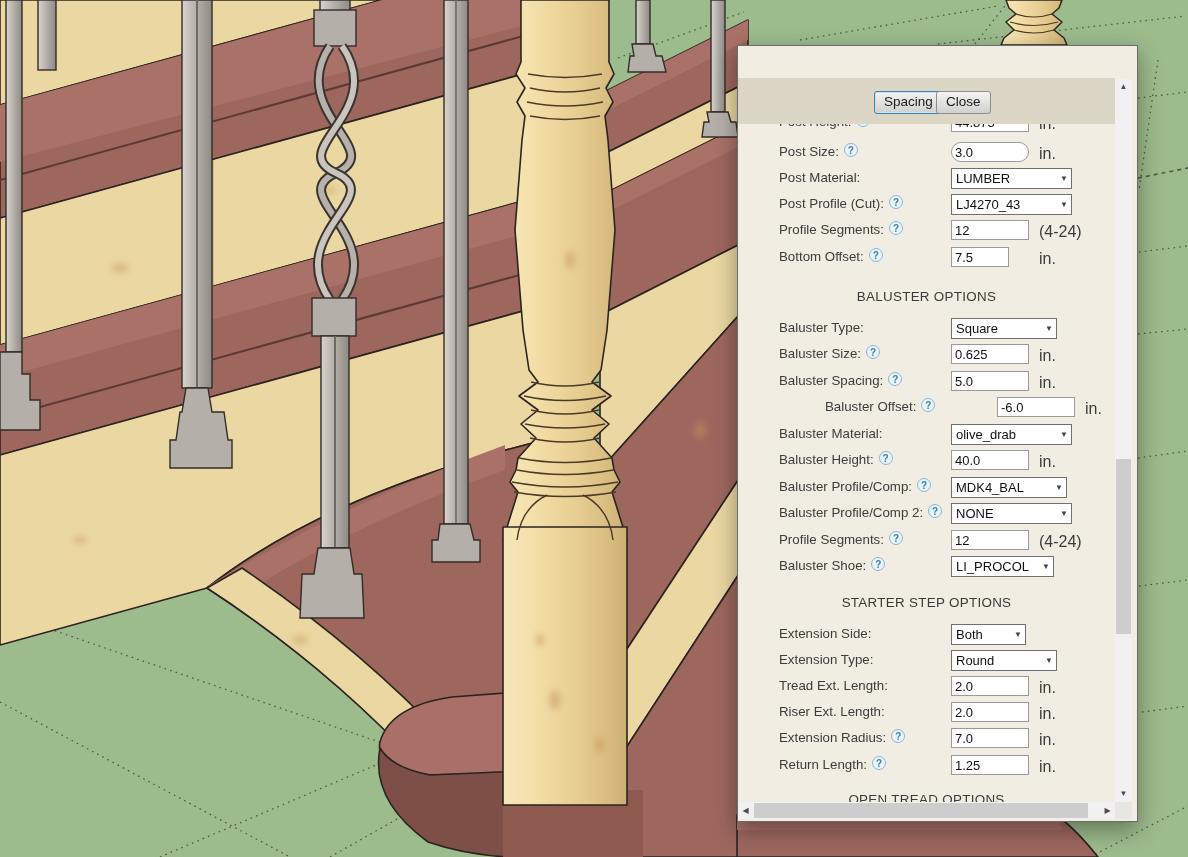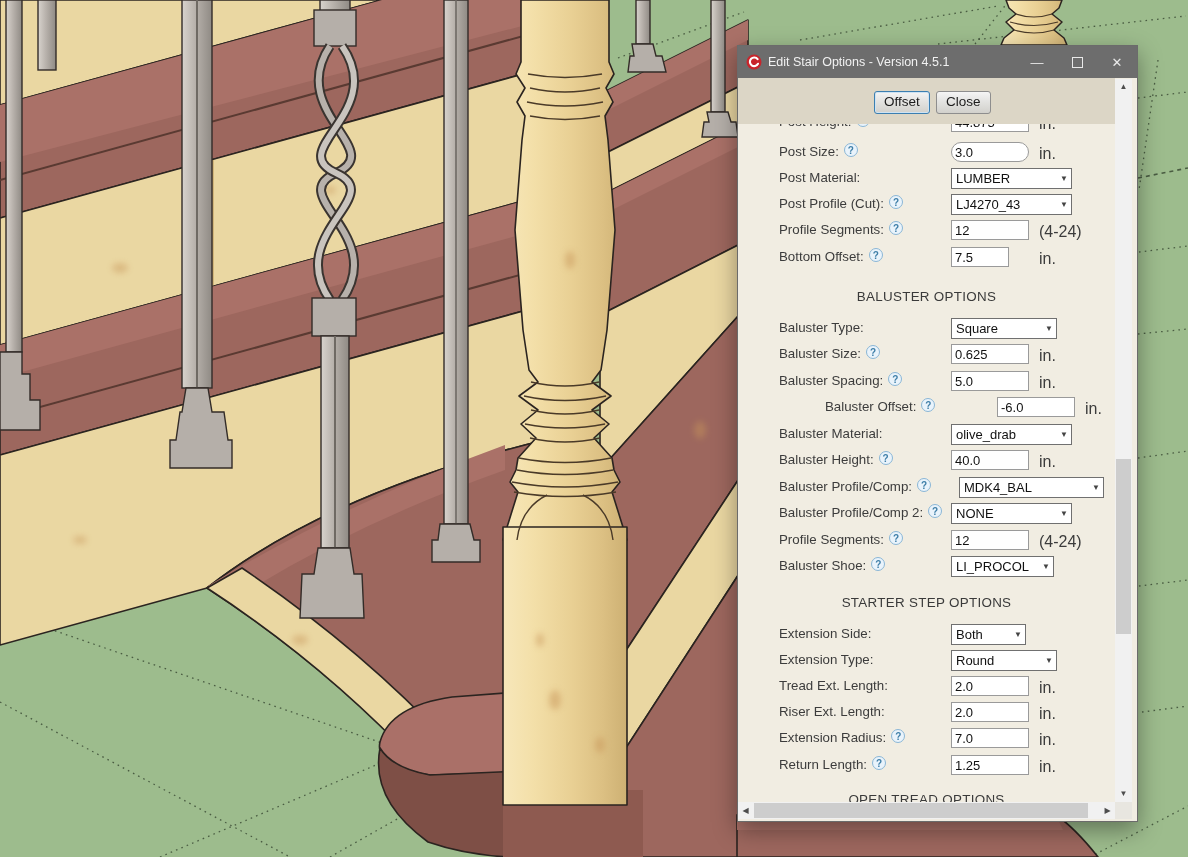--- a/index.html
+++ b/index.html
@@ -223,57 +223,41 @@
   </g>
 
   <g stroke="#2b2420" stroke-width="1.6">
     <path d="M737,815 L1056,815 Q1075,828 1098,857 L737,857 Z" fill="#9d675e"></path>
     <path d="M737,815 L1056,815 L1063,830 L737,830 Z" fill="#aa7168" stroke="none"></path>
   </g>
 </svg>
 </div>
 
 <div class="dialog">
-  <div class="titlebar">
-    <svg class="titleicon" viewBox="0 0 16 16">
-      <circle cx="8" cy="8" r="7.5" fill="#c8252c"></circle>
-      <path d="M11.6,5.2 A4.3,4.3 0 1 0 12,9.8" stroke="#fff" stroke-width="2.1" fill="none" stroke-linecap="round"></path>
-    </svg>
-    <span class="titletext">Edit Stair Options - Version 4.5.1</span>
-    <div class="wctl">
-        <span>—</span>
-      </div>
-    <div class="wctl">
-        <span class="maxbox"></span>
-      </div>
-    <div class="wctl">
-        <span>✕</span>
-      </div>
-  </div>
 
   <div class="btnstrip">
-    <div class="btn update">Offset</div>
+    <div class="btn update">Spacing</div>
     <div class="btn close">Close</div>
   </div>
 
   <div class="content">
       <div class="frow" style="top: -12px;"><span class="flabel">Post Height:</span><span class="help">?</span><input class="fin" value="44.875" style="width: 78px;"><span class="fsuf">in.</span></div>
       <div class="frow" style="top: 18px;"><span class="flabel">Post Size:</span><span class="help">?</span><input class="fin" value="3.0" style="width: 78px; border-radius: 10px;"><span class="fsuf">in.</span></div>
       <div class="frow" style="top: 44px;"><span class="flabel">Post Material:</span><div class="fsel" style="width: 121px;"><span>LUMBER</span><span class="selarrow">▼</span></div></div>
       <div class="frow" style="top: 70px;"><span class="flabel">Post Profile (Cut):</span><span class="help">?</span><div class="fsel" style="width: 121px;"><span>LJ4270_43</span><span class="selarrow">▼</span></div></div>
       <div class="frow" style="top: 96px;"><span class="flabel">Profile Segments:</span><span class="help">?</span><input class="fin" value="12" style="width: 78px;"><span class="fsuf">(4-24)</span></div>
       <div class="frow" style="top: 123px;"><span class="flabel">Bottom Offset:</span><span class="help">?</span><input class="fin" value="7.5" style="width: 58px;"><span class="fsuf">in.</span></div>
       <div class="sec-hdr" style="top: 165px;">BALUSTER OPTIONS</div>
       <div class="frow" style="top: 194px;"><span class="flabel">Baluster Type:</span><div class="fsel" style="width: 106px;"><span>Square</span><span class="selarrow">▼</span></div></div>
       <div class="frow" style="top: 220px;"><span class="flabel">Baluster Size:</span><span class="help">?</span><input class="fin" value="0.625" style="width: 78px;"><span class="fsuf">in.</span></div>
       <div class="frow" style="top: 247px;"><span class="flabel">Baluster Spacing:</span><span class="help">?</span><input class="fin" value="5.0" style="width: 78px;"><span class="fsuf">in.</span></div>
       <div class="frow" style="top: 273px; margin-left: 46px;"><span class="flabel">Baluster Offset:</span><span class="help">?</span><input class="fin" value="-6.0" style="width: 78px;"><span class="fsuf">in.</span></div>
       <div class="frow" style="top: 300px;"><span class="flabel">Baluster Material:</span><div class="fsel" style="width: 121px;"><span>olive_drab</span><span class="selarrow">▼</span></div></div>
       <div class="frow" style="top: 326px;"><span class="flabel">Baluster Height:</span><span class="help">?</span><input class="fin" value="40.0" style="width: 78px;"><span class="fsuf">in.</span></div>
-      <div class="frow" style="top: 353px;"><span class="flabel">Baluster Profile/Comp:</span><span class="help">?</span><div class="fsel" style="width: 145px; margin-left: 8px;"><span>MDK4_BAL</span><span class="selarrow">▼</span></div></div>
+      <div class="frow" style="top: 353px;"><span class="flabel">Baluster Profile/Comp:</span><span class="help">?</span><div class="fsel" style="width: 116px;"><span>MDK4_BAL</span><span class="selarrow">▼</span></div></div>
       <div class="frow" style="top: 379px;"><span class="flabel">Baluster Profile/Comp 2:</span><span class="help">?</span><div class="fsel" style="width: 121px;"><span>NONE</span><span class="selarrow">▼</span></div></div>
       <div class="frow" style="top: 406px;"><span class="flabel">Profile Segments:</span><span class="help">?</span><input class="fin" value="12" style="width: 78px;"><span class="fsuf">(4-24)</span></div>
       <div class="frow" style="top: 432px;"><span class="flabel">Baluster Shoe:</span><span class="help">?</span><div class="fsel" style="width: 103px;"><span>LI_PROCOL</span><span class="selarrow">▼</span></div></div>
       <div class="sec-hdr" style="top: 471px;">STARTER STEP OPTIONS</div>
       <div class="frow" style="top: 500px;"><span class="flabel">Extension Side:</span><div class="fsel" style="width: 75px;"><span>Both</span><span class="selarrow">▼</span></div></div>
       <div class="frow" style="top: 526px;"><span class="flabel">Extension Type:</span><div class="fsel" style="width: 106px;"><span>Round</span><span class="selarrow">▼</span></div></div>
       <div class="frow" style="top: 552px;"><span class="flabel">Tread Ext. Length:</span><input class="fin" value="2.0" style="width: 78px;"><span class="fsuf">in.</span></div>
       <div class="frow" style="top: 578px;"><span class="flabel">Riser Ext. Length:</span><input class="fin" value="2.0" style="width: 78px;"><span class="fsuf">in.</span></div>
       <div class="frow" style="top: 604px;"><span class="flabel">Extension Radius:</span><span class="help">?</span><input class="fin" value="7.0" style="width: 78px;"><span class="fsuf">in.</span></div>
       <div class="frow" style="top: 631px;"><span class="flabel">Return Length:</span><span class="help">?</span><input class="fin" value="1.25" style="width: 78px;"><span class="fsuf">in.</span></div>

